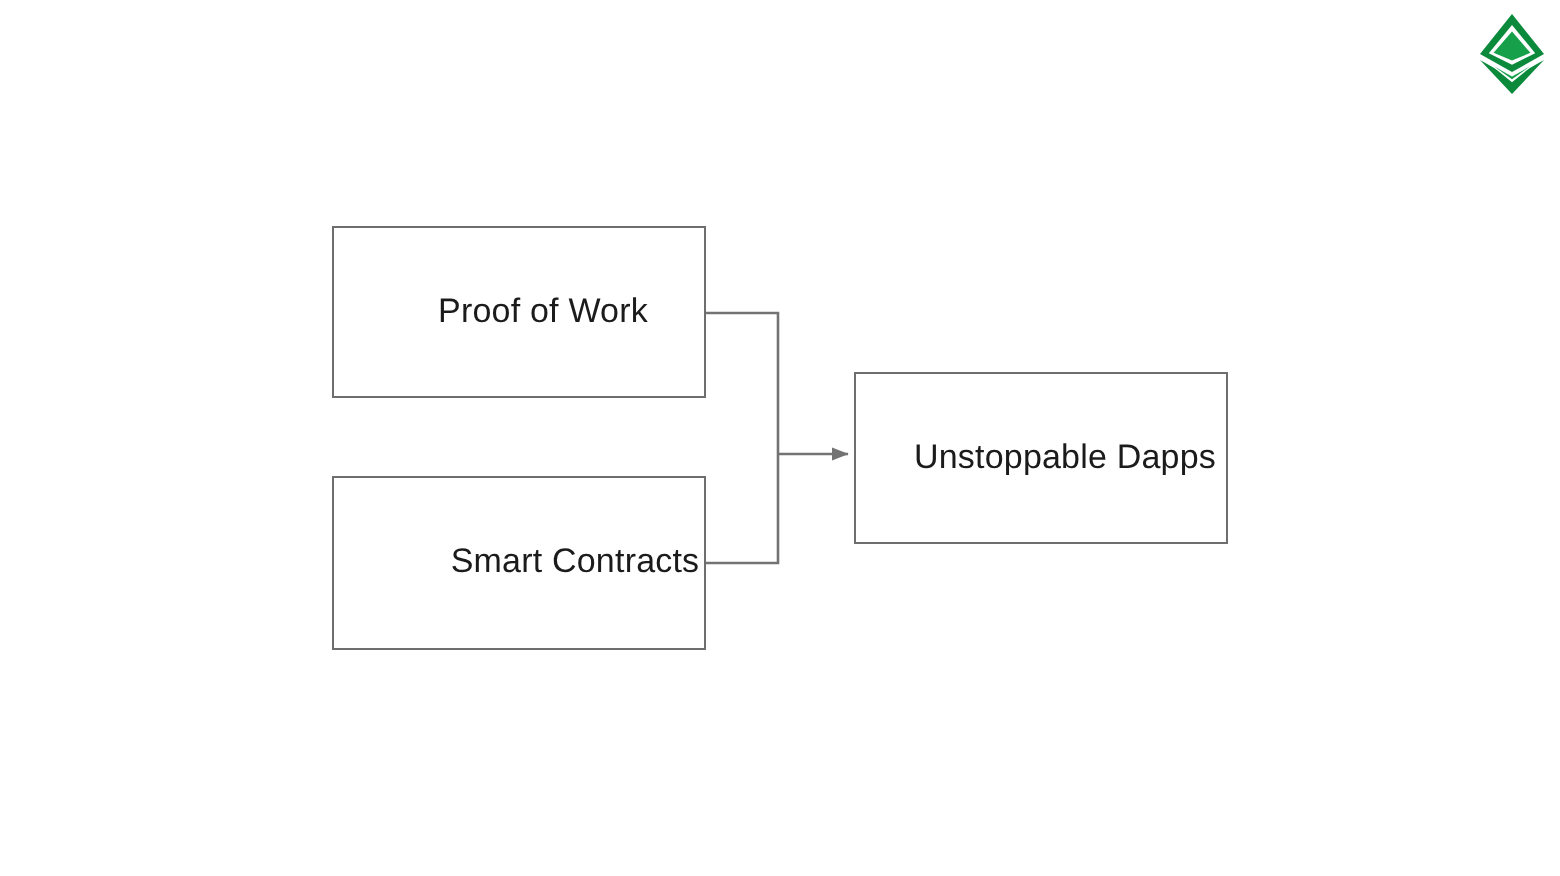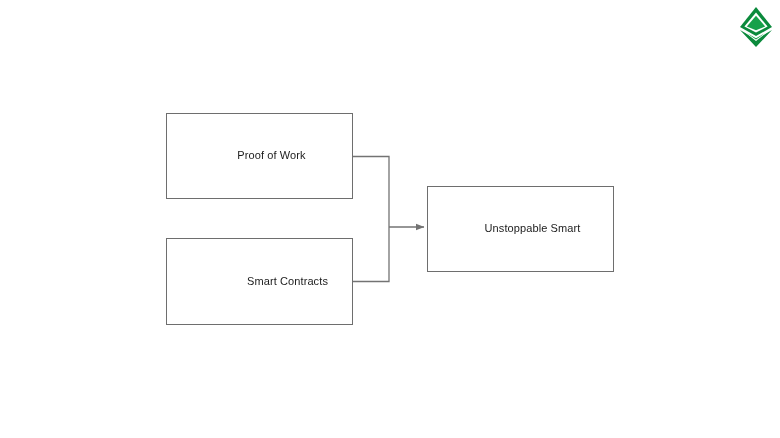--- a/index.html
+++ b/index.html
@@ -23,21 +23,21 @@
     position: absolute;
     box-sizing: border-box;
     background: #ffffff;
     border: 1.4px solid #6e6e6e;
     display: flex;
     align-items: center;
     justify-content: center;
   }
   .node-label {
     font-family: "Liberation Sans", sans-serif;
-    font-size: 11px;
+    font-size: 17px;
     line-height: 1.2;
     color: #1b1b1b;
     letter-spacing: 0.1px;
     text-align: center;
     white-space: nowrap;
     user-select: none;
     margin-left: 24px;
   }
   #node-pow   { left: 166px; top: 113px; width: 187px; height: 86px; }
   #node-sc    { left: 166px; top: 238px; width: 187px; height: 87px; padding-left: 32px; }
@@ -80,21 +80,21 @@
 
   <div class="node" id="node-pow">
     <span class="node-label">Proof of Work</span>
   </div>
 
   <div class="node" id="node-sc">
     <span class="node-label">Smart Contracts</span>
   </div>
 
   <div class="node" id="node-dapps">
-    <span class="node-label">Unstoppable Smart</span>
+    <span class="node-label">Unstoppable Dapps</span>
   </div>
 
   <svg class="brand-logo" viewBox="0 0 36 42" xmlns="http://www.w3.org/2000/svg">
 
     <path d="M18,1 L34,21 L18,30 L2,21 Z" fill="#0b8a3c"></path>
 
     <path d="M18,6.5 L29.6,20.6 L18,26.4 L6.4,20.6 Z" fill="#ffffff"></path>
 
     <path d="M18,9.8 L27.2,20.4 L18,24.3 L8.8,20.4 Z" fill="#17a04a"></path>
 

